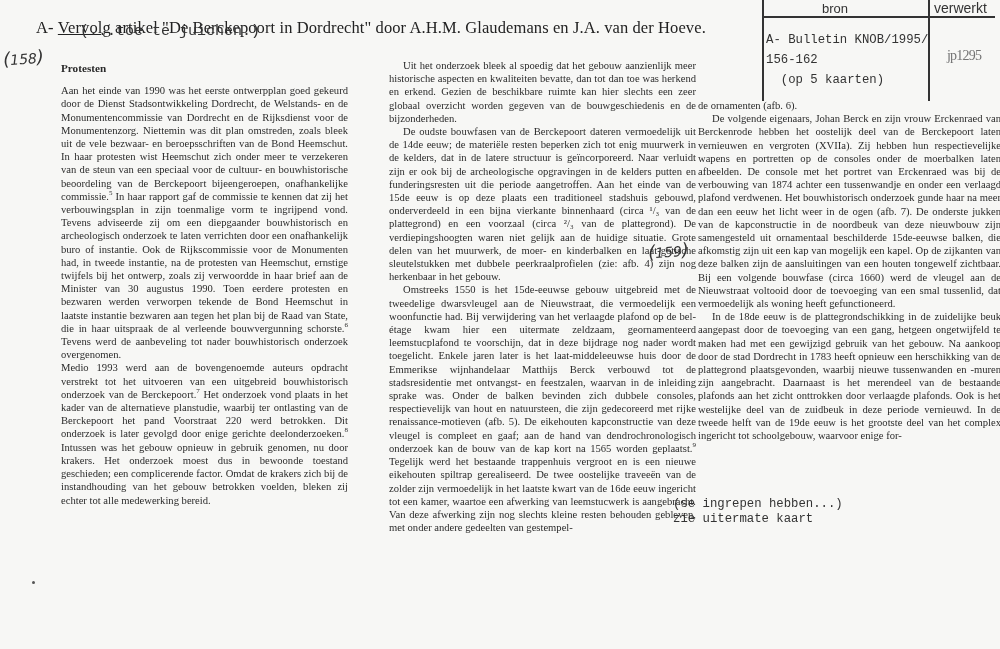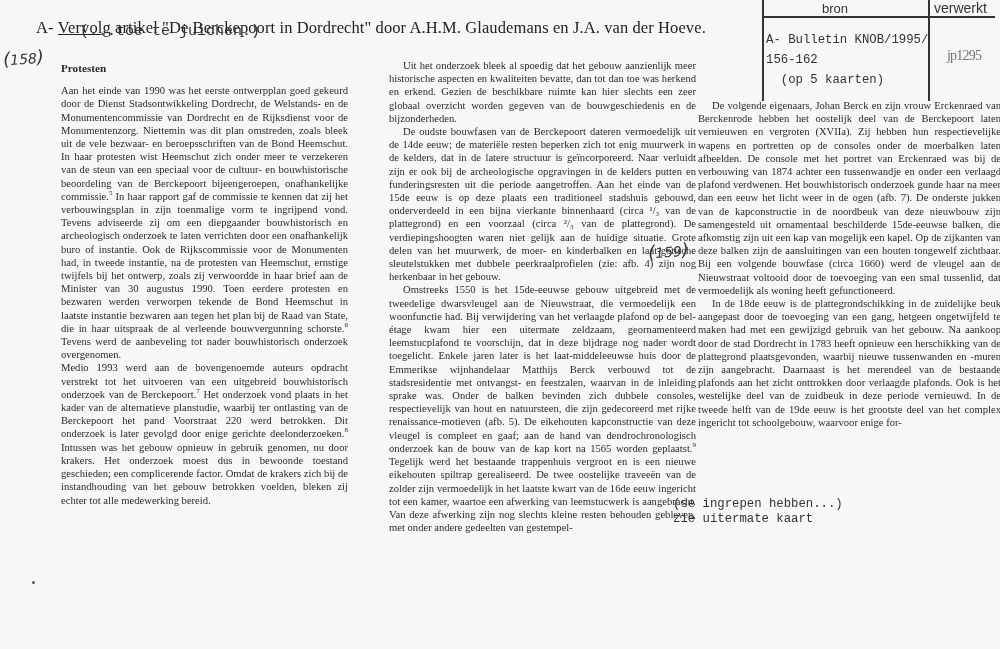--- a/index.html
+++ b/index.html
@@ -88,20 +88,21 @@
   <p><span>Medio 1993 werd aan de bovengenoemde auteurs opdracht verstrekt tot het uitvoeren van een uitgebreid bouwhistorisch onderzoek van de Berckepoort.</span><sup>7</sup><span> Het onderzoek vond plaats in het kader van de alternatieve planstudie, waarbij ter ontlasting van de Berckepoort het pand Voorstraat 220 werd betrokken. Dit onderzoek is later gevolgd door enige gerichte deelonderzoeken.</span><sup>8</sup><span> Intussen was het gebouw opnieuw in gebruik genomen, nu door krakers. Het onderzoek moest dus in bewoonde toestand geschieden; een complicerende factor. Omdat de krakers zich bij de instandhouding van het gebouw betrokken voelden, bleken zij echter tot alle medewerking bereid.</span></p>
 </div>
 
 <div id="col-mid" class="col serif">
   <p class="ind">Uit het onderzoek bleek al spoedig dat het gebouw aanzienlijk meer historische aspecten en kwaliteiten bevatte, dan tot dan toe was herkend en erkend. Gezien de beschikbare ruimte kan hier slechts een zeer globaal overzicht worden gegeven van de bouwgeschiedenis en de bijzonderheden.</p>
   <p class="ind">De oudste bouwfasen van de Berckepoort dateren vermoedelijk uit de 14de eeuw; de materiële resten beperken zich tot enig muurwerk in de kelders, dat in de latere structuur is geïncorporeerd. Naar verluidt zijn er ook bij de archeologische opgravingen in de kelders putten en funderingsresten uit die periode aangetroffen. Aan het einde van de 15de eeuw is op deze plaats een traditioneel stadshuis gebouwd, onderverdeeld in een bijna vierkante binnenhaard (circa ¹/₃ van de plattegrond) en een voorzaal (circa ²/₃ van de plattegrond). De verdiepingshoogten waren niet gelijk aan de huidige situatie. Grote delen van het muurwerk, de moer- en kinderbalken en laat-gotische sleutelstukken met dubbele peerkraalprofielen (zie: afb. 4) zijn nog herkenbaar in het gebouw.</p>
   <p class="ind"><span>Omstreeks 1550 is het 15de-eeuwse gebouw uitgebreid met de tweedelige dwarsvleugel aan de Nieuwstraat, die vermoedelijk een woonfunctie had. Bij verwijdering van het verlaagde plafond op de bel-étage kwam hier een uitermate zeldzaam, geornamenteerd leemstucplafond te voorschijn, dat in deze bijdrage nog nader wordt toegelicht. Enkele jaren later is het laat-middeleeuwse huis door de Emmerikse wijnhandelaar Matthijs Berck verbouwd tot de stadsresidentie met ontvangst- en feestzalen, waarvan in de inleiding sprake was. Onder de balken bevinden zich dubbele consoles, respectievelijk van hout en natuursteen, die zijn gedecoreerd met rijke renaissance-motieven (afb. 5). De eikehouten kapconstructie van deze vleugel is compleet en gaaf; aan de hand van dendrochronologisch onderzoek kan de bouw van de kap kort na 1565 worden geplaatst.</span><sup>9</sup><span> Tegelijk werd het bestaande trappenhuis vergroot en is een nieuwe eikehouten spiltrap gerealiseerd. De twee oostelijke traveeën van de zolder zijn vermoedelijk in het laatste kwart van de 16de eeuw ingericht tot een kamer, waartoe een afwerking van leemstucwerk is aangebracht. Van deze afwerking zijn nog slechts kleine resten behouden gebleven, met onder andere gedeelten van gestempel-</span></p>
 </div>
 
 <div id="col-right" class="col serif">
+  <p>de ornamenten (afb. 6).</p>
   <p class="ind">De volgende eigenaars, Johan Berck en zijn vrouw Erckenraed van Berckenrode hebben het oostelijk deel van de Berckepoort laten vernieuwen en vergroten (XVIIa). Zij hebben hun respectievelijke wapens en portretten op de consoles onder de moerbalken laten afbeelden. De console met het portret van Erckenraed was bij de verbouwing van 1874 achter een tussenwandje en onder een verlaagd plafond verdwenen. Het bouwhistorisch onderzoek gunde haar na meer dan een eeuw het licht weer in de ogen (afb. 7). De onderste jukken van de kapconstructie in de noordbeuk van deze nieuwbouw zijn samengesteld uit ornamentaal beschilderde 15de-eeuwse balken, die afkomstig zijn uit een kap van mogelijk een kapel. Op de zijkanten van deze balken zijn de aansluitingen van een houten tongewelf zichtbaar. Bij een volgende bouwfase (circa 1660) werd de vleugel aan de Nieuwstraat voltooid door de toevoeging van een smal tussenlid, dat vermoedelijk als woning heeft gefunctioneerd.</p>
   <p class="ind">In de 18de eeuw is de plattegrondschikking in de zuidelijke beuk aangepast door de toevoeging van een gang, hetgeen ongetwijfeld te maken had met een gewijzigd gebruik van het gebouw. Na aankoop door de stad Dordrecht in 1783 heeft opnieuw een herschikking van de plattegrond plaatsgevonden, waarbij nieuwe tussenwanden en -muren zijn aangebracht. Daarnaast is het merendeel van de bestaande plafonds aan het zicht onttrokken door verlaagde plafonds. Ook is het westelijke deel van de zuidbeuk in deze periode vernieuwd. In de tweede helft van de 19de eeuw is het grootste deel van het complex ingericht tot schoolgebouw, waarvoor enige for-</p>
 </div>
 
 <div id="continuation" class="mono">(se ingrepen hebben...)
 zie uitermate kaart</div>
 
 <div class="speck" style="left:32px; top:581px;"></div>
 
 </body></html>

